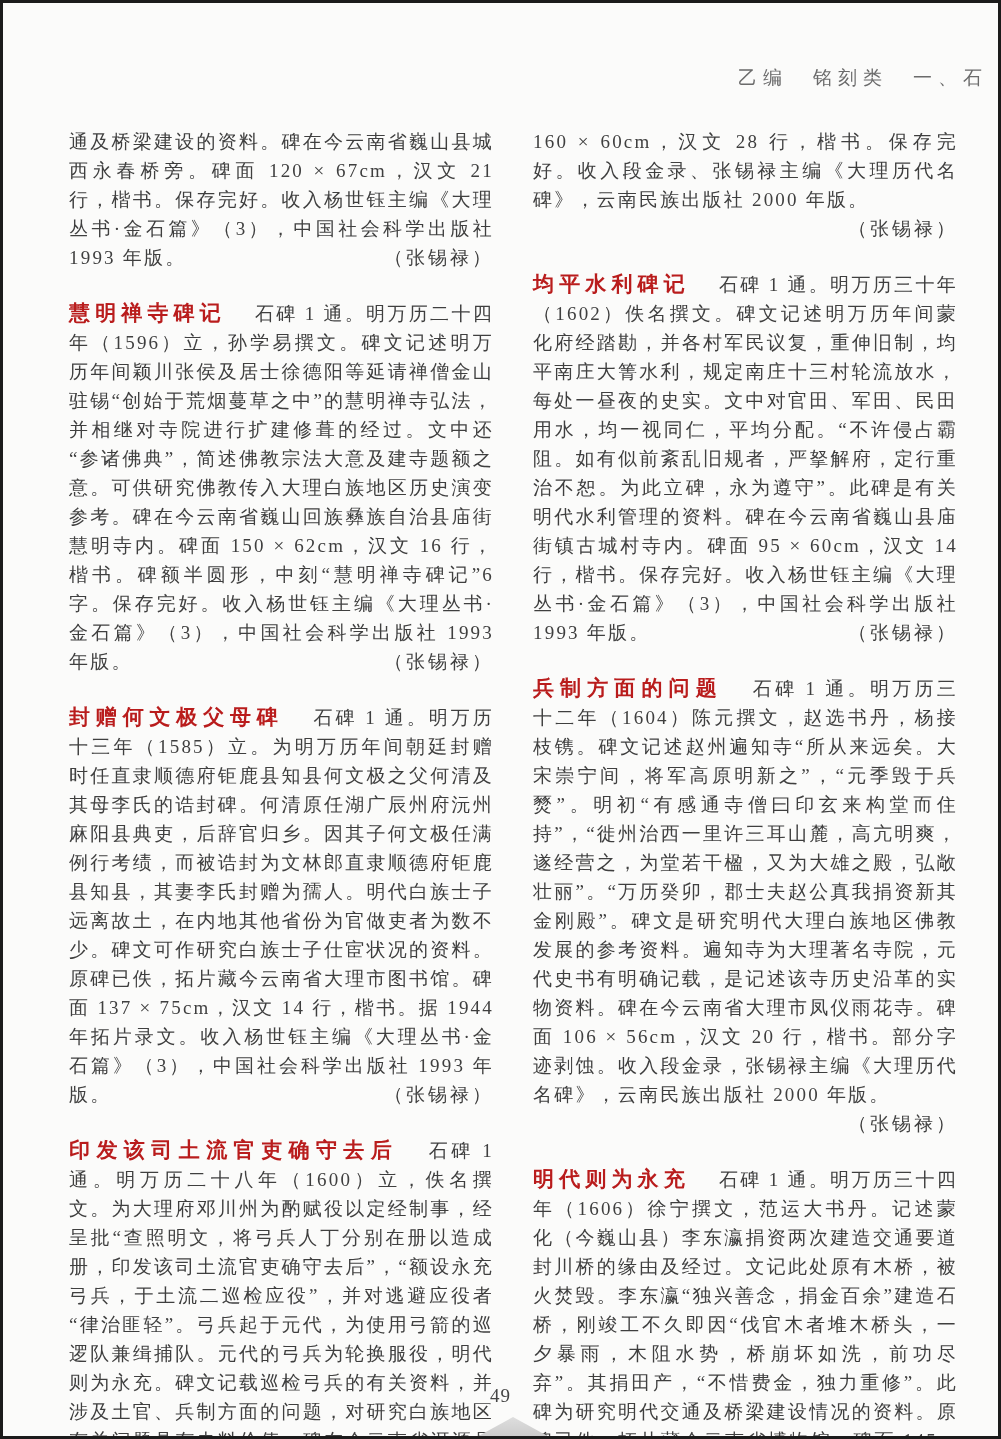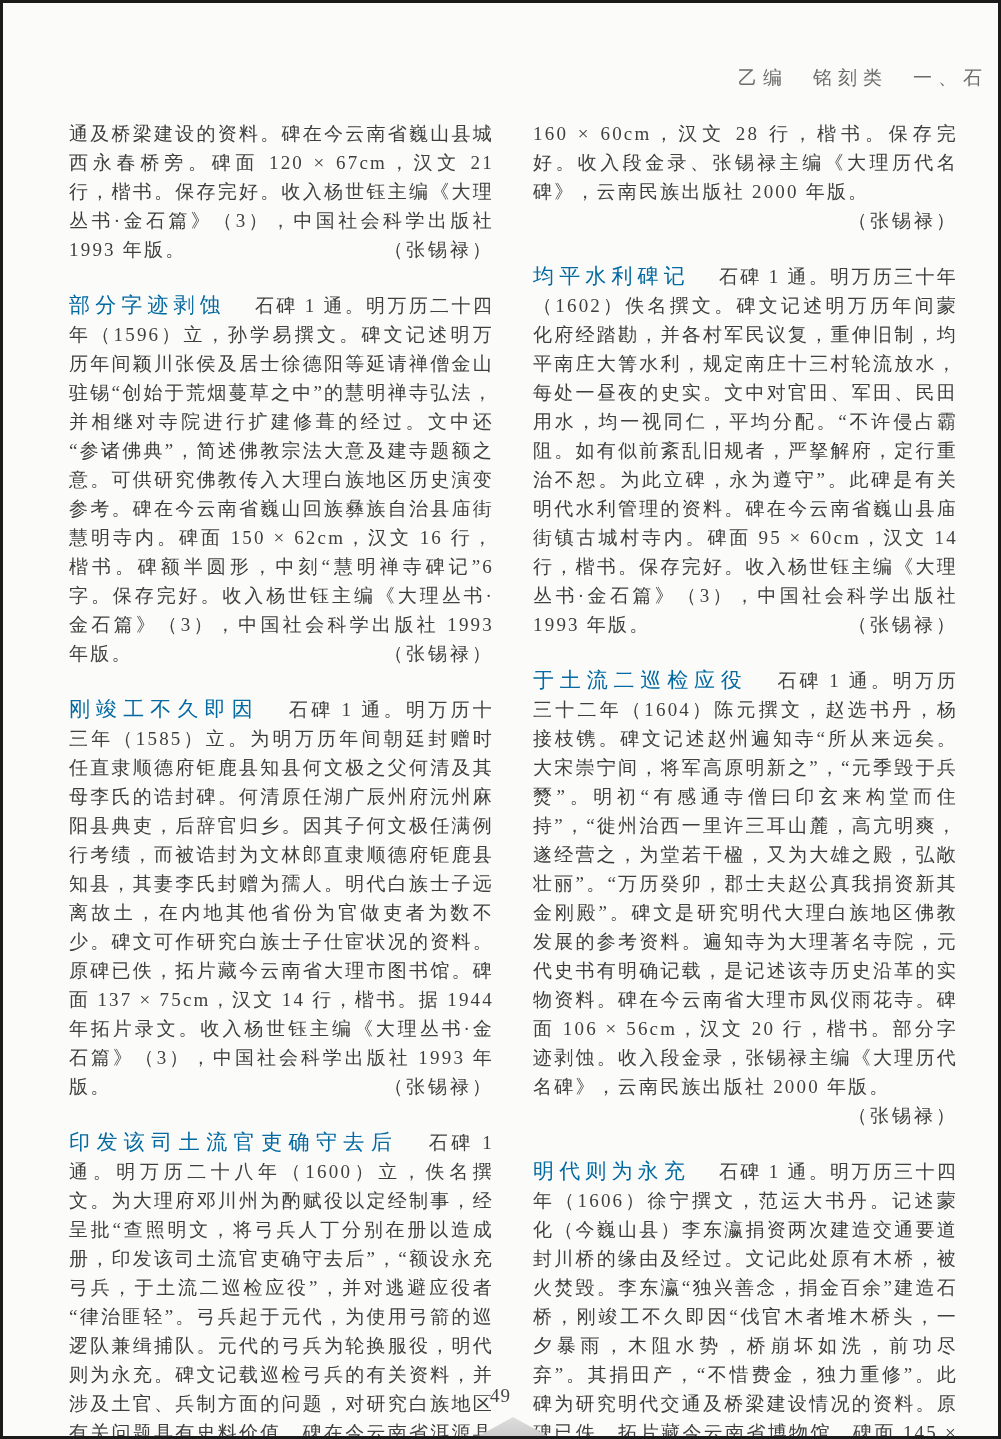--- a/index.html
+++ b/index.html
@@ -45,30 +45,30 @@
     font-size: 19px;
     line-height: 29px;
     letter-spacing: 2.2px;
     text-align: justify;
     text-justify: inter-ideograph;
   }
   .col-left  { left: 66px; }
   .col-right { left: 530px; }
 
   .entry { margin-top: 26px; }
-  .entry:first-child, .continuation { margin-top: 0; }
+  .entry:first-child, .continuation { margin-top: 8px; }
   .entry::after, .continuation::after {
     content: ""; display: block; clear: both;
   }
   .entry-title {
     font-family: "Liberation Sans", "DejaVu Sans", sans-serif;
-    font-weight: normal;
+    font-weight: bold;
     font-size: 21px;
     letter-spacing: 5px;
-    color: #0369a1;
+    color: #b91c1c;
     margin-right: 22px;
   }
   .attribution {
     float: right;
     letter-spacing: 3px;
   }
 
   
   .page-number {
     position: absolute;
@@ -100,27 +100,27 @@
     <span class="running-head-rule"></span>
   </div>
 
   <div class="col col-left">
     <p class="continuation">
       <span>通及桥梁建设的资料。碑在今云南省巍山县城西永春桥旁。碑面 120 × 67cm，汉文 21 行，楷书。保存完好。收入杨世钰主编《大理丛书·金石篇》（3），中国社会科学出版社 1993 年版。</span>
       <span class="attribution">（张锡禄）</span>
     </p>
 
     <p class="entry">
-      <span class="entry-title">部分字迹剥蚀</span>
+      <span class="entry-title">慧明禅寺碑记</span>
       <span>石碑 1 通。明万历二十四年（1596）立，孙学易撰文。碑文记述明万历年间颖川张侯及居士徐德阳等延请禅僧金山驻锡“创始于荒烟蔓草之中”的慧明禅寺弘法，并相继对寺院进行扩建修葺的经过。文中还“参诸佛典”，简述佛教宗法大意及建寺题额之意。可供研究佛教传入大理白族地区历史演变参考。碑在今云南省巍山回族彝族自治县庙街慧明寺内。碑面 150 × 62cm，汉文 16 行，楷书。碑额半圆形，中刻“慧明禅寺碑记”6 字。保存完好。收入杨世钰主编《大理丛书·金石篇》（3），中国社会科学出版社 1993 年版。</span>
       <span class="attribution">（张锡禄）</span>
     </p>
 
     <p class="entry">
-      <span class="entry-title">刚竣工不久即因</span>
+      <span class="entry-title">封赠何文极父母碑</span>
       <span>石碑 1 通。明万历十三年（1585）立。为明万历年间朝廷封赠时任直隶顺德府钜鹿县知县何文极之父何清及其母李氏的诰封碑。何清原任湖广辰州府沅州麻阳县典吏，后辞官归乡。因其子何文极任满例行考绩，而被诰封为文林郎直隶顺德府钜鹿县知县，其妻李氏封赠为孺人。明代白族士子远离故土，在内地其他省份为官做吏者为数不少。碑文可作研究白族士子仕宦状况的资料。原碑已佚，拓片藏今云南省大理市图书馆。碑面 137 × 75cm，汉文 14 行，楷书。据 1944 年拓片录文。收入杨世钰主编《大理丛书·金石篇》（3），中国社会科学出版社 1993 年版。</span>
       <span class="attribution">（张锡禄）</span>
     </p>
 
     <p class="entry">
       <span class="entry-title">印发该司土流官吏确守去后</span>
       <span>石碑 1 通。明万历二十八年（1600）立，佚名撰文。为大理府邓川州为酌赋役以定经制事，经呈批“查照明文，将弓兵人丁分别在册以造成册，印发该司土流官吏确守去后”，“额设永充弓兵，于土流二巡检应役”，并对逃避应役者“律治匪轻”。弓兵起于元代，为使用弓箭的巡逻队兼缉捕队。元代的弓兵为轮换服役，明代则为永充。碑文记载巡检弓兵的有关资料，并涉及土官、兵制方面的问题，对研究白族地区有关问题具有史料价值。碑在今云南省洱源县江尾镇青索河村天衢桥东。碑面</span>
     </p>
   </div>
 
@@ -130,21 +130,21 @@
       <span class="attribution">（张锡禄）</span>
     </p>
 
     <p class="entry">
       <span class="entry-title">均平水利碑记</span>
       <span>石碑 1 通。明万历三十年（1602）佚名撰文。碑文记述明万历年间蒙化府经踏勘，并各村军民议复，重伸旧制，均平南庄大箐水利，规定南庄十三村轮流放水，每处一昼夜的史实。文中对官田、军田、民田用水，均一视同仁，平均分配。“不许侵占霸阻。如有似前紊乱旧规者，严拏解府，定行重治不恕。为此立碑，永为遵守”。此碑是有关明代水利管理的资料。碑在今云南省巍山县庙街镇古城村寺内。碑面 95 × 60cm，汉文 14 行，楷书。保存完好。收入杨世钰主编《大理丛书·金石篇》（3），中国社会科学出版社 1993 年版。</span>
       <span class="attribution">（张锡禄）</span>
     </p>
 
     <p class="entry">
-      <span class="entry-title">于土流二巡检应役</span>
+      <span class="entry-title">兵制方面的问题</span>
       <span>石碑 1 通。明万历三十二年（1604）陈元撰文，赵选书丹，杨接枝镌。碑文记述赵州遍知寺“所从来远矣。大宋崇宁间，将军高原明新之”，“元季毁于兵燹”。明初“有感通寺僧曰印玄来构堂而住持”，“徙州治西一里许三耳山麓，高亢明爽，遂经营之，为堂若干楹，又为大雄之殿，弘敞壮丽”。“万历癸卯，郡士夫赵公真我捐资新其金刚殿”。碑文是研究明代大理白族地区佛教发展的参考资料。遍知寺为大理著名寺院，元代史书有明确记载，是记述该寺历史沿革的实物资料。碑在今云南省大理市凤仪雨花寺。碑面 106 × 56cm，汉文 20 行，楷书。部分字迹剥蚀。收入段金录，张锡禄主编《大理历代名碑》，云南民族出版社 2000 年版。</span>
       <span class="attribution">（张锡禄）</span>
     </p>
 
     <p class="entry">
       <span class="entry-title">明代则为永充</span>
       <span>石碑 1 通。明万历三十四年（1606）徐宁撰文，范运大书丹。记述蒙化（今巍山县）李东瀛捐资两次建造交通要道封川桥的缘由及经过。文记此处原有木桥，被火焚毁。李东瀛“独兴善念，捐金百余”建造石桥，刚竣工不久即因“伐官木者堆木桥头，一夕暴雨，木阻水势，桥崩坏如洗，前功尽弃”。其捐田产，“不惜费金，独力重修”。此碑为研究明代交通及桥梁建设情况的资料。原碑已佚，拓片藏今云南省博物馆。碑面 145 × 54cm，汉文 21 行，楷书。据馆藏拓片录文。收入杨世钰主编《大理丛书·金石篇》</span>
     </p>
   </div>
 

